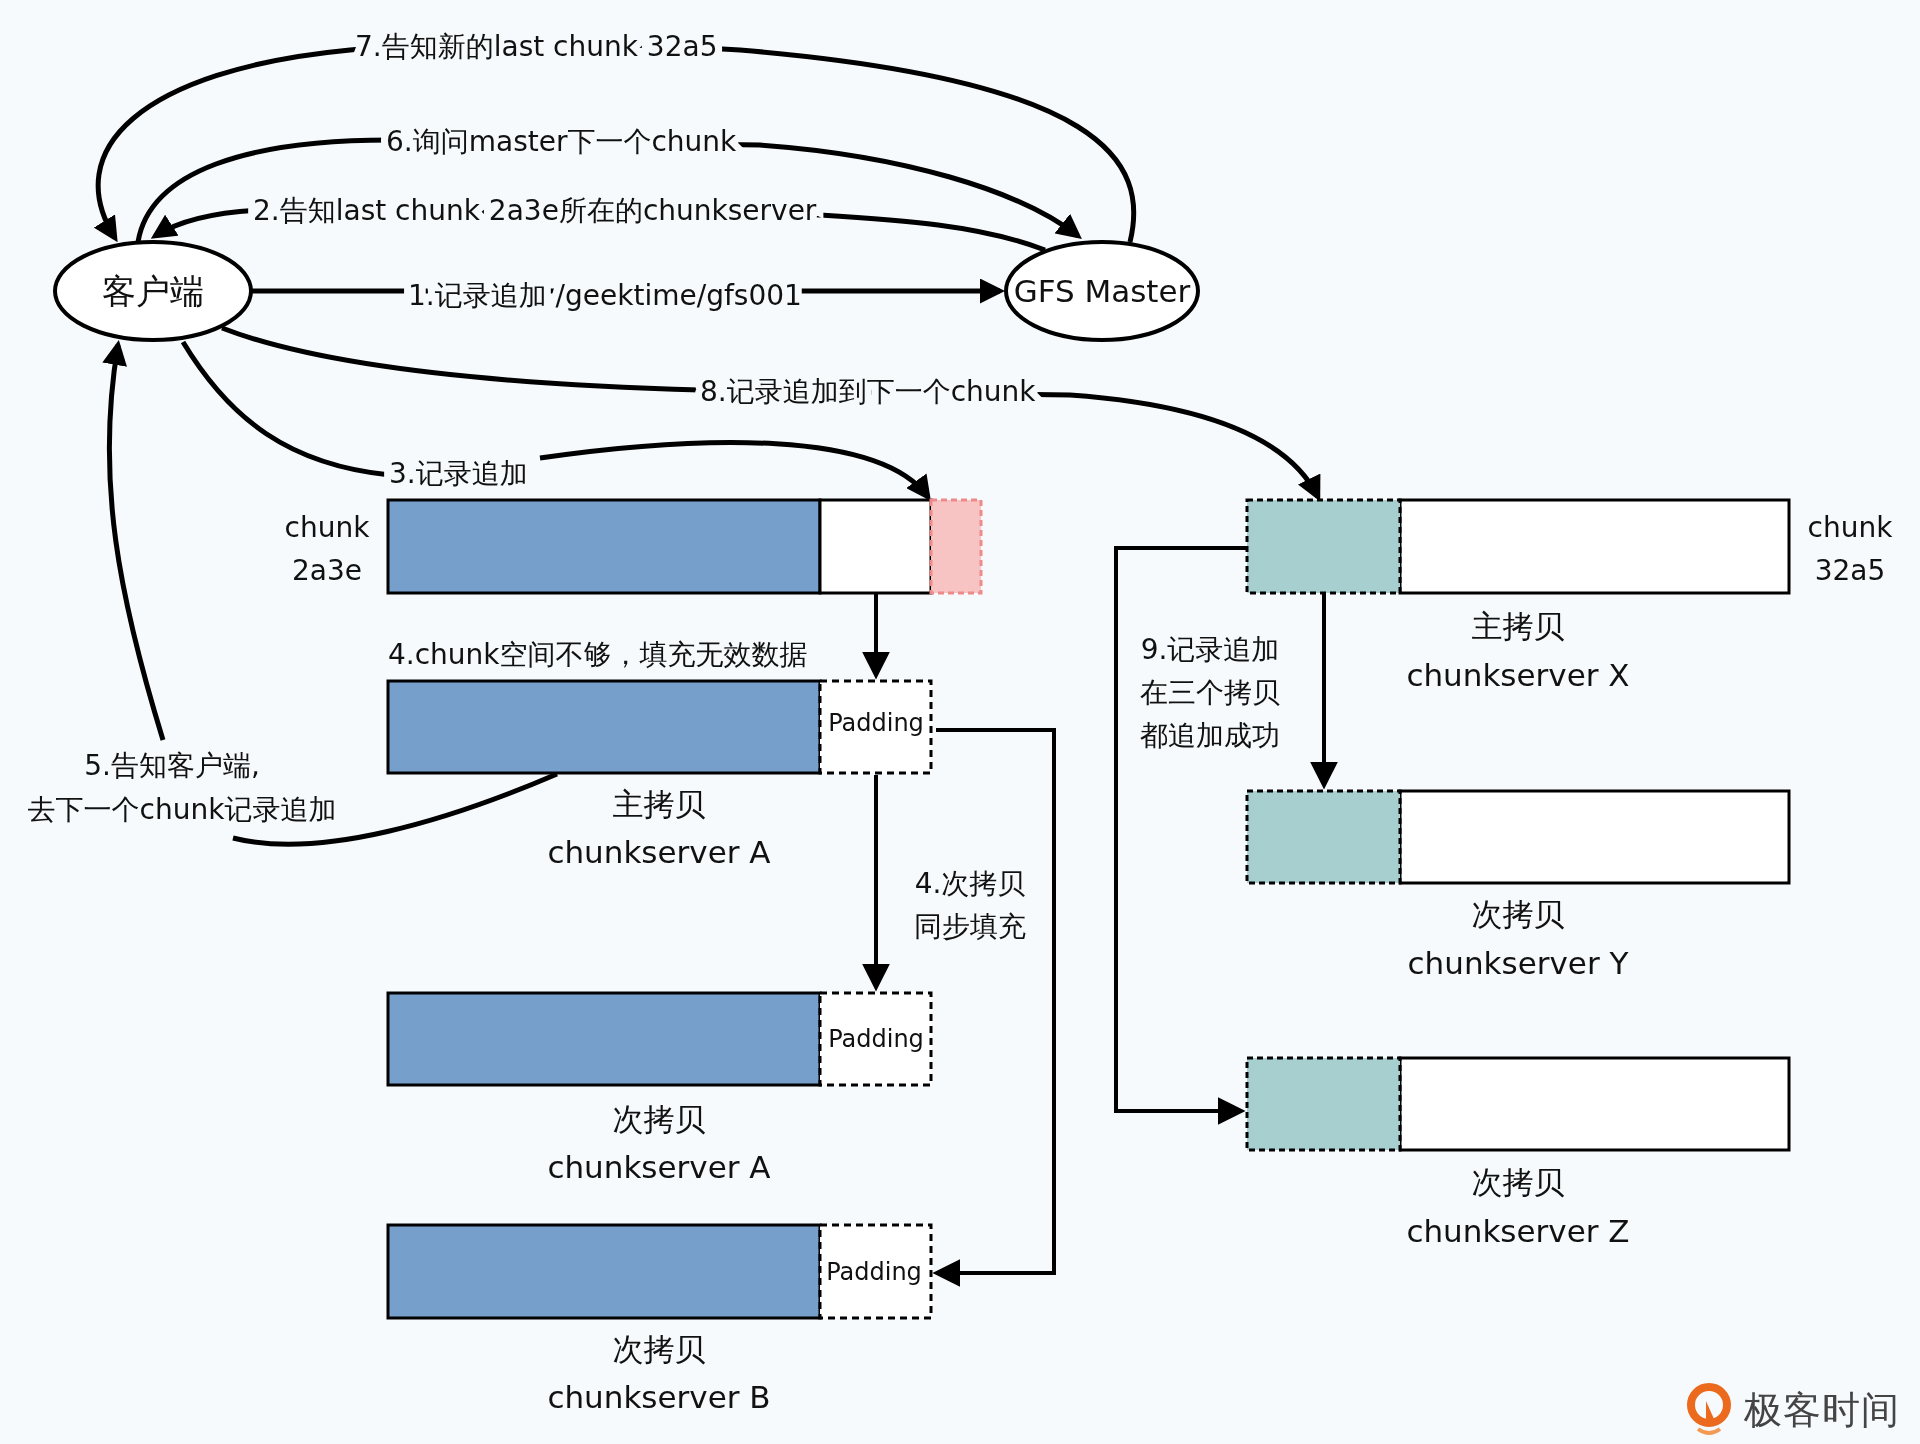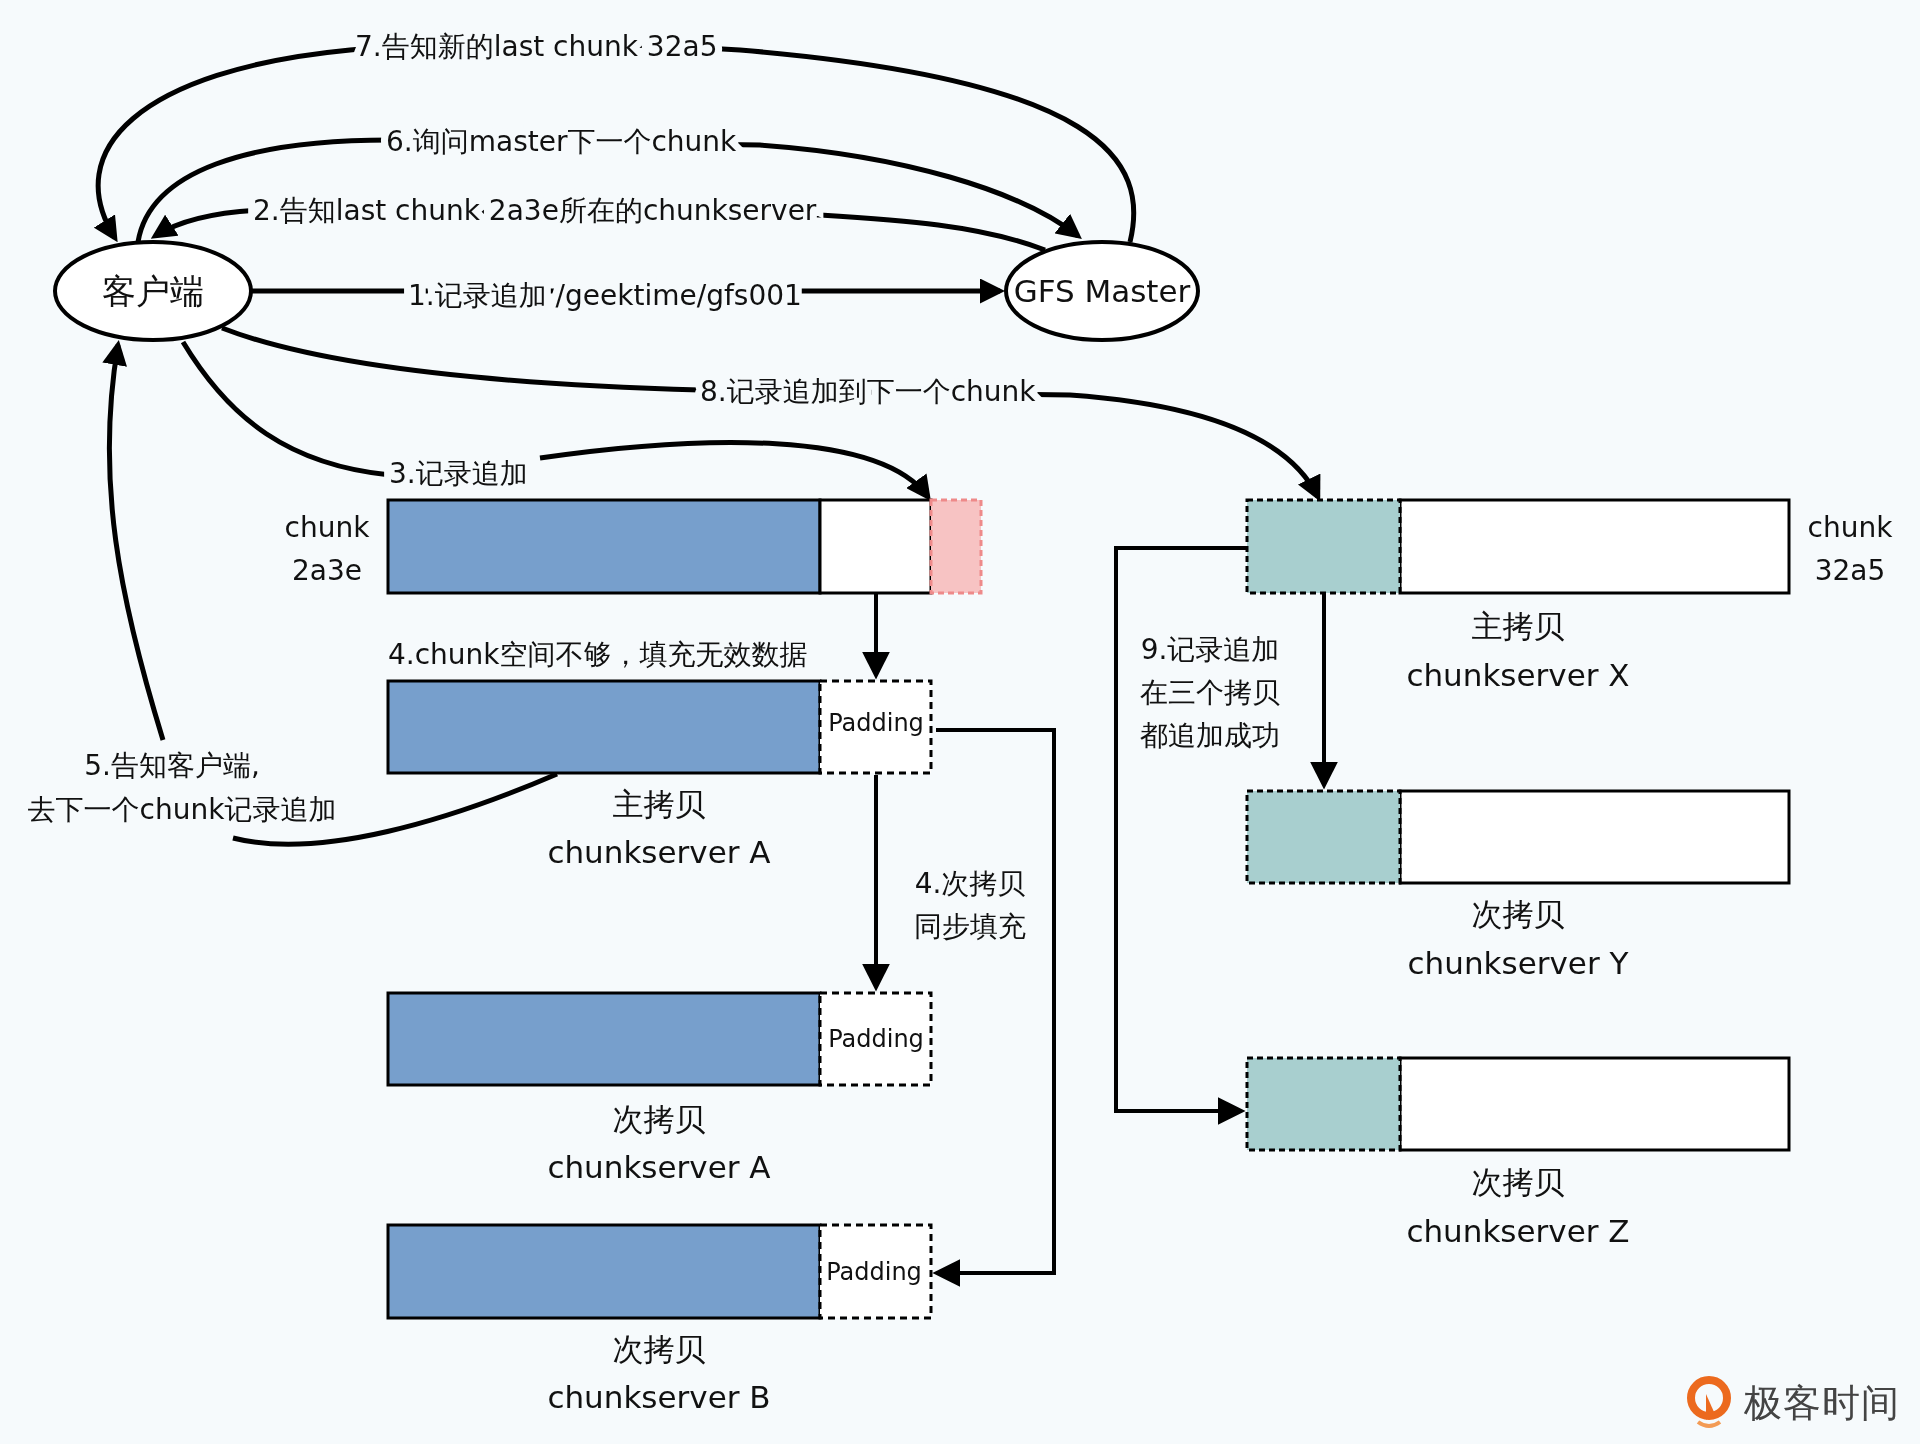--- a/index.html
+++ b/index.html
@@ -1,20 +1,20 @@
 <!DOCTYPE html>
 <html><head>
 <meta charset="utf-8">
 <style>
   html, body { margin: 0; padding: 0; }
   body { width: 1920px; height: 1444px; background: #f6fafc; position: relative; overflow: hidden;
          font-family: "Liberation Sans", "DejaVu Sans", sans-serif; color: #111; }
   svg#diagram { position: absolute; left: 0; top: 0; }
   .lbl { font-family: "DejaVu Sans", "Liberation Sans", sans-serif; fill: #111; }
-  .watermark { position: absolute; right: 20px; bottom: 14px; display: flex; align-items: center; gap: 12px; }
+  .watermark { position: absolute; right: 20px; bottom: 7px; display: flex; align-items: center; gap: 12px; }
   .wm-text { font-family: "DejaVu Sans", sans-serif; font-size: 38px; color: #444; letter-spacing: 1px; }
 </style>
 </head>
 <body>
 
 <svg id="diagram" width="1920" height="1444" viewBox="0 0 1920 1444">
   <defs>
     <marker id="ah" viewBox="0 0 10 10" refX="8" refY="5" markerWidth="5" markerHeight="5" orient="auto-start-reverse" markerUnits="strokeWidth">
       <path d="M0,0 L10,5 L0,10 z" fill="#000"></path>
     </marker>

